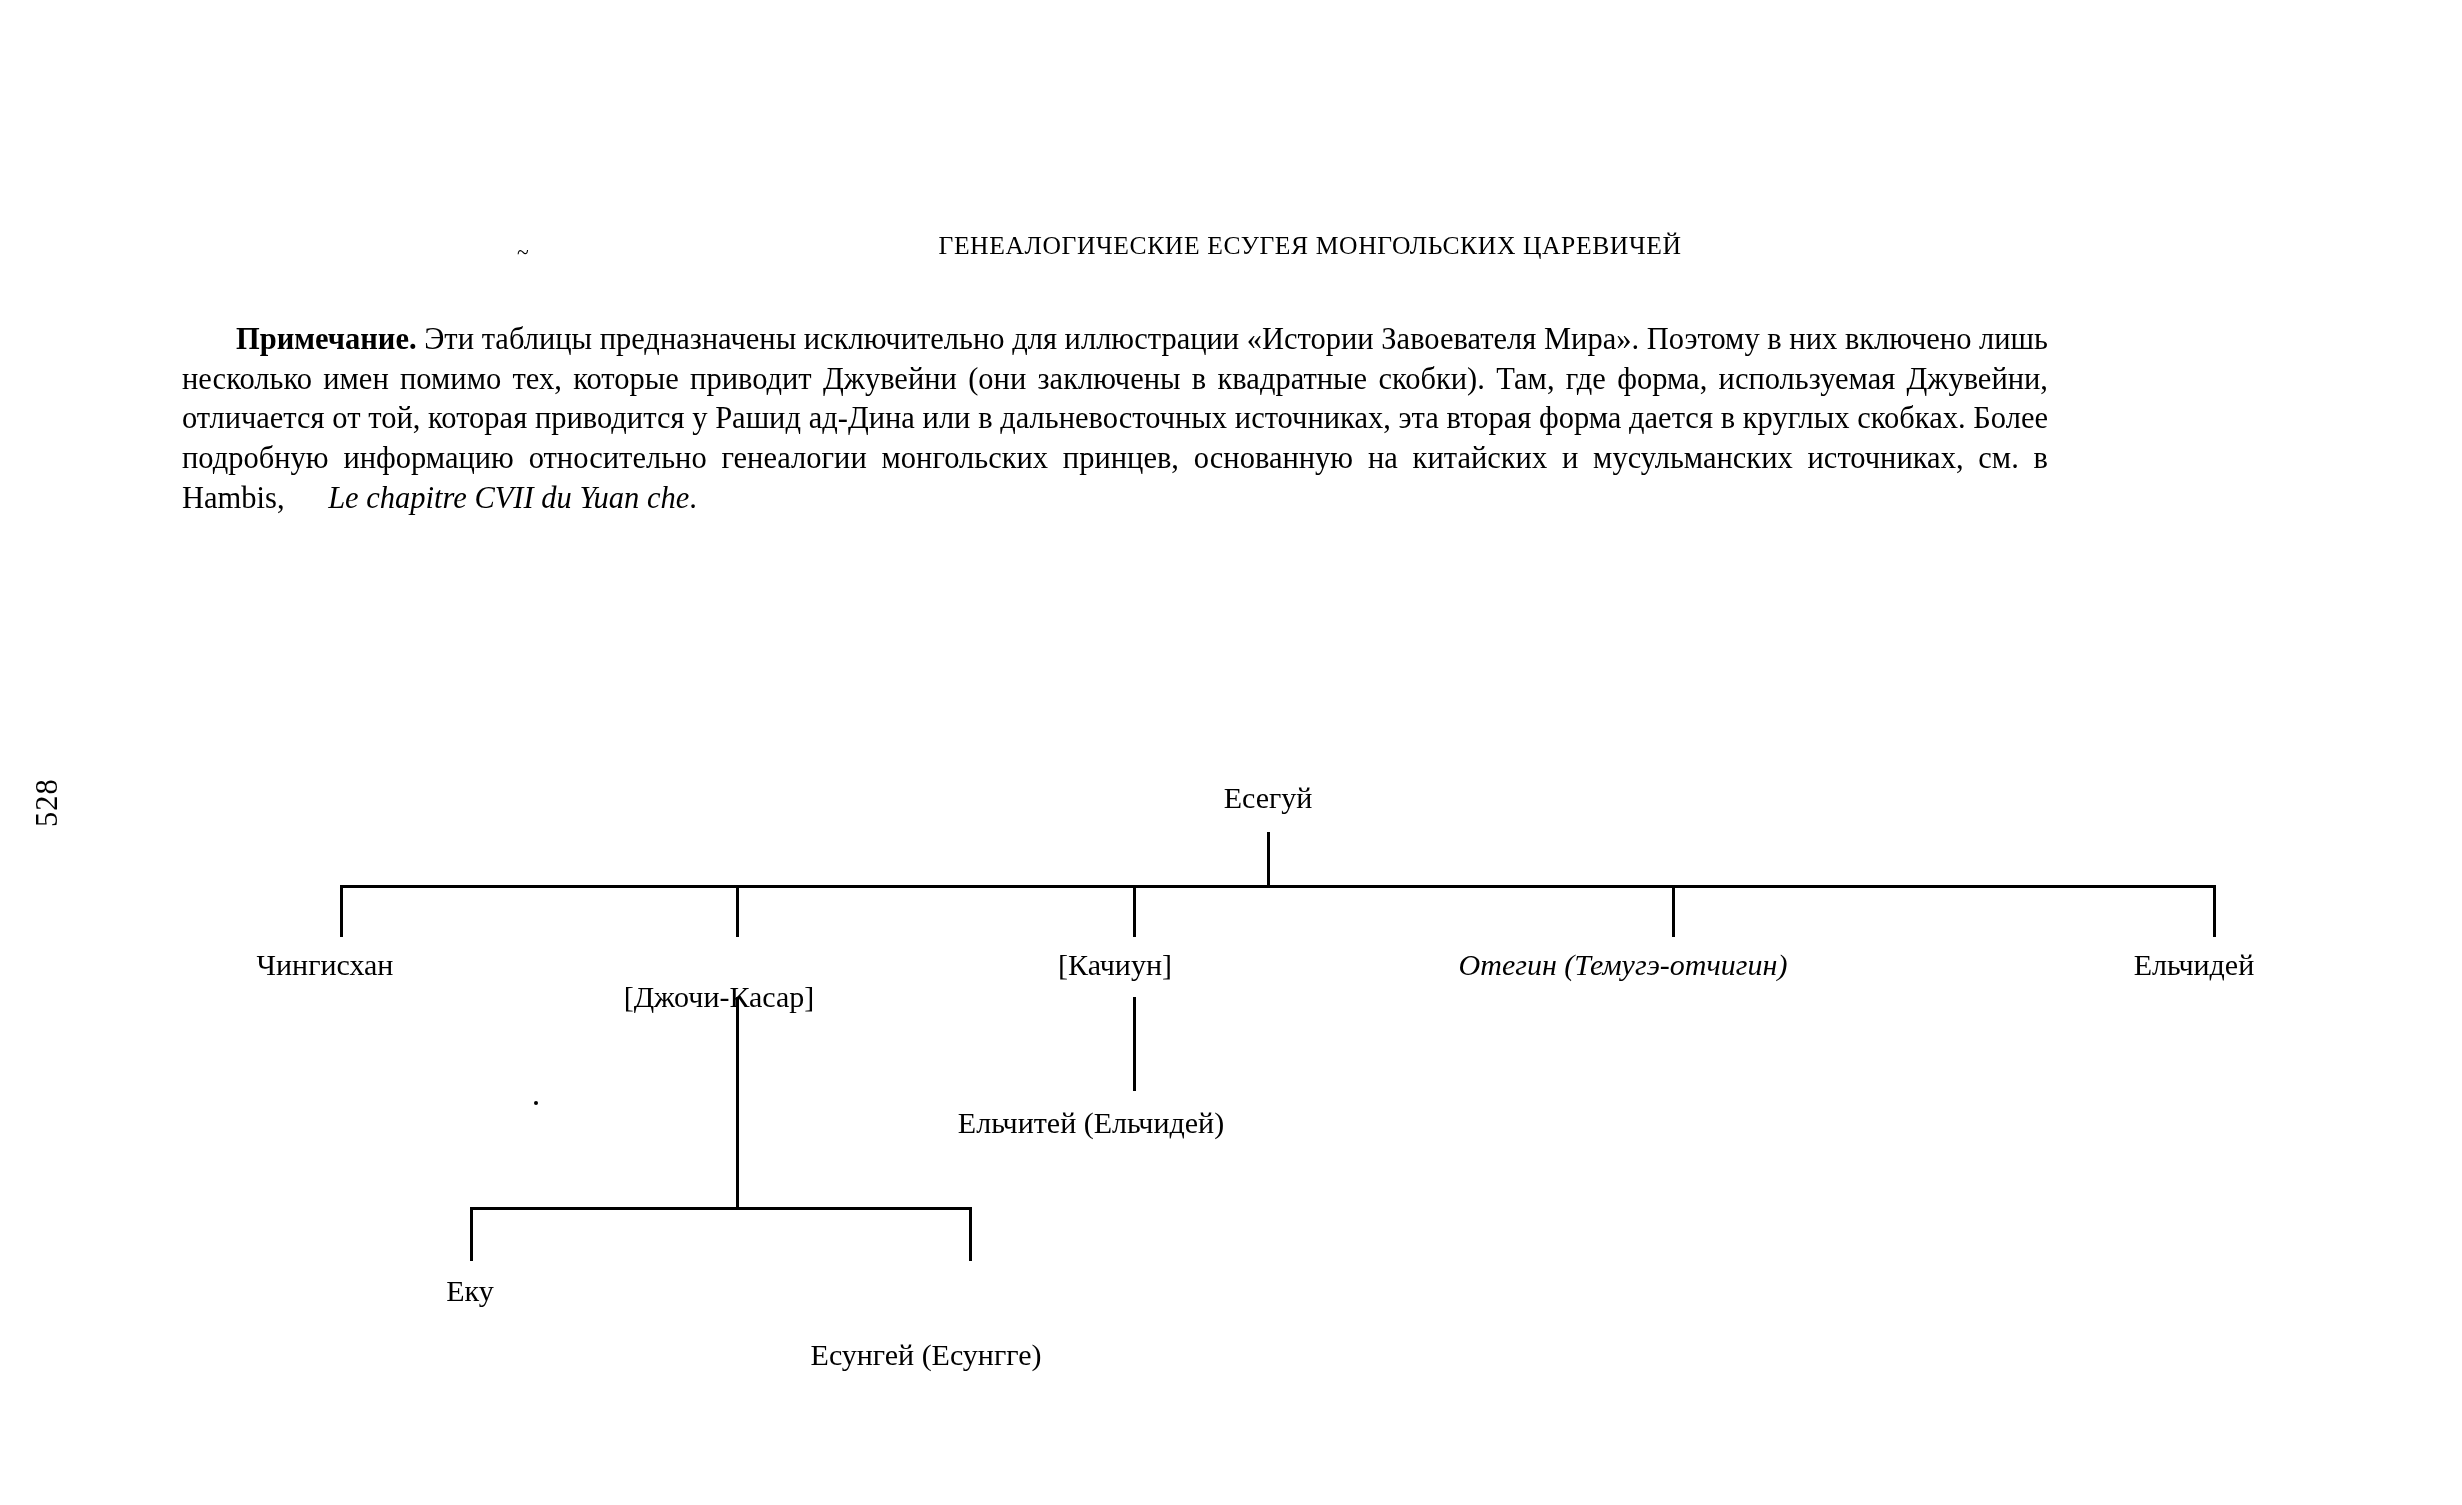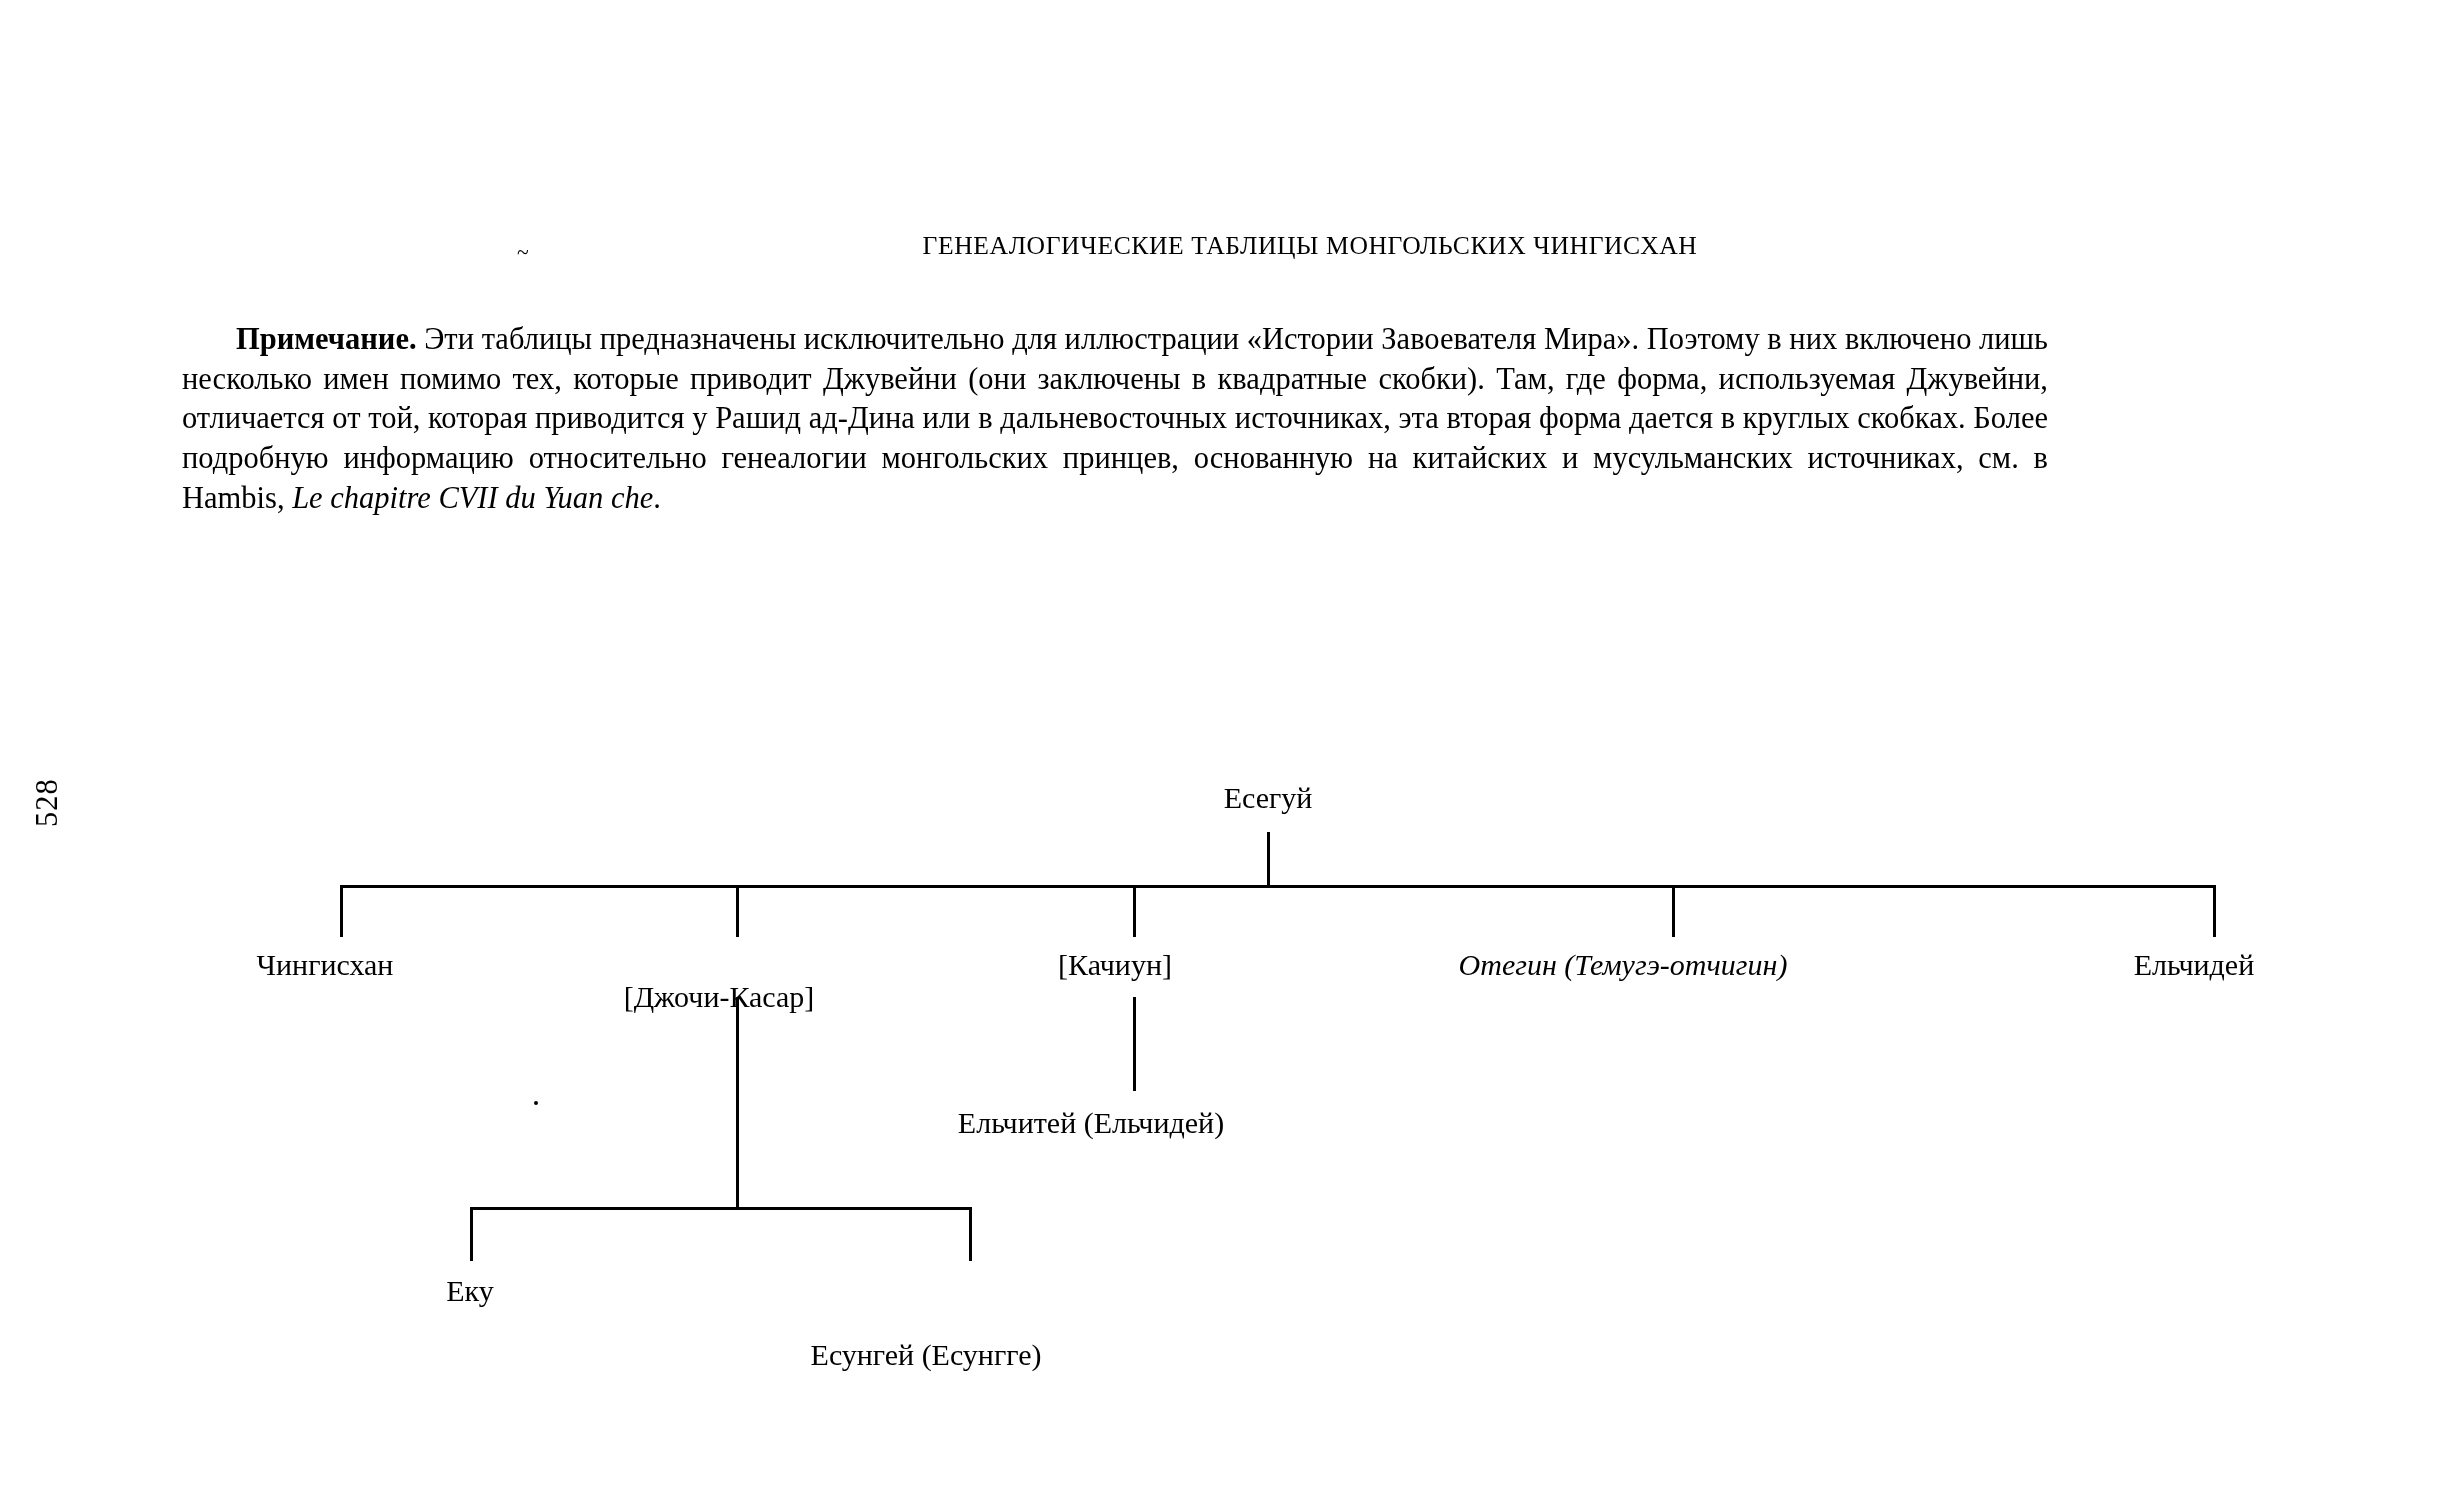--- a/index.html
+++ b/index.html
@@ -72,21 +72,21 @@
     position: absolute;
     left: 182px;
     top: 320px;
     width: 1866px;
     font-size: 30.5px;
     line-height: 1.30;
     text-align: justify;
     text-justify: inter-word;
   }
   .note .indent { display: inline-block; width: 54px; }
-  .note .ital { font-style: italic; }
+  .note .ital { font-style: italic; margin-left: 36px; }
 
   
   .table-caption {
     position: absolute;
     left: 670px;
     top: 680px;
     width: 1280px;
     text-align: center;
     font-size: 26.6px;
     letter-spacing: 0.2px;
@@ -117,21 +117,21 @@
     background: #000;
     border-radius: 50%;
   }
 </style>
 </head>
 <body>
 
 <div class="page">
 
   <div class="head-dash">~</div>
-  <div class="running-head">ГЕНЕАЛОГИЧЕСКИЕ ТАБЛИЦЫ МОНГОЛЬСКИХ ЧИНГИСХАН</div>
+  <div class="running-head">ГЕНЕАЛОГИЧЕСКИЕ ЕСУГЕЯ МОНГОЛЬСКИХ ЦАРЕВИЧЕЙ</div>
 
   <div class="folio">528</div>
 
   <div class="side-title">ЧИНГИСХАН</div>
 
   <div class="note">
     <span class="indent"></span><b>Примечание.</b><span> Эти таблицы предназначены исключительно для иллюстрации «Истории Завоевателя Мира». Поэтому в них включено лишь несколько имен помимо тех, которые приводит Джувейни (они заключены в квадратные скобки). Там, где форма, используемая Джувейни, отличается от той, которая приводится у Рашид ад-Дина или в дальневосточных источниках, эта вторая форма дается в круглых скобках. Более подробную информацию относительно генеалогии монгольских принцев, основанную на китайских и мусульманских источниках, см. в Hambis, </span><span class="ital">Le chapitre CVII du Yuan che</span><span>.</span>
   </div>
 
 

